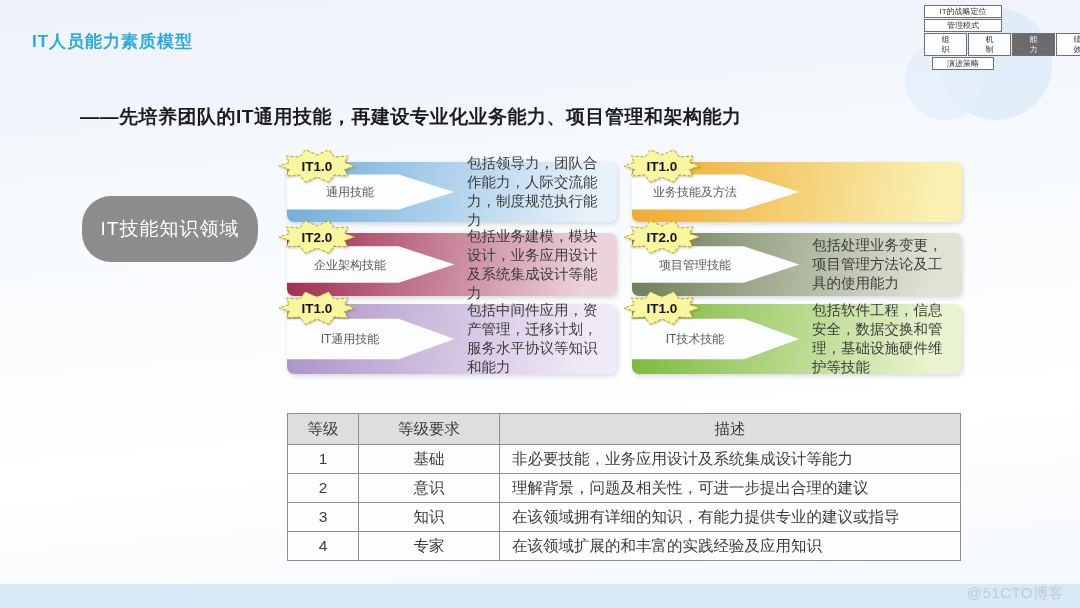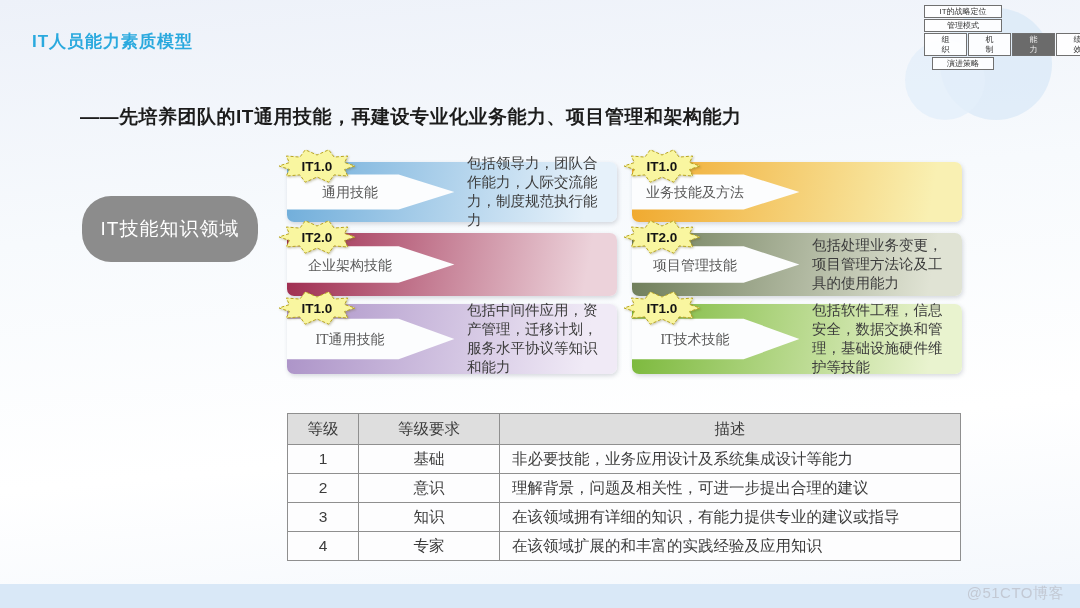--- a/index.html
+++ b/index.html
@@ -22,21 +22,21 @@
   .side-label.skills { top:196px; }
   .side-label.levels { top:443px; }
 
   
   .banner { position:absolute; width:330px; border-radius:7px;
     background:linear-gradient(100deg,var(--c1) 0%,var(--c2) 90%);
     box-shadow:1px 2px 4px rgba(80,90,110,.22); }
   .banner .cut { position:absolute; left:0; top:0; bottom:0; width:180px; background:#fcfdfe;
     clip-path:polygon(0 21%, 62% 21%, 93% 50%, 62% 79%, 0 79%); }
   .banner .skill-label { position:absolute; left:2px; top:50%; transform:translateY(-46%);
-    width:122px; text-align:center; font-size:14px; color:#5a5a5a;font-family:Liberation Serif, serif; }
+    width:122px; text-align:center; font-size:12px; color:#5a5a5a; }
   .banner .desc { position:absolute; left:180px; right:9px; top:50%; transform:translateY(-50%);
     font-size:14.5px; line-height:1.32; color:#3c3c3c; }
   .badge { position:absolute; left:-9px; top:-14px; width:78px; height:36px; }
   .badge svg { position:absolute; left:0; top:0; width:78px; height:36px;
     filter:drop-shadow(1px 1px 1px rgba(100,90,20,.35)); }
   .badge .badge-text { position:absolute; left:0; top:0; width:78px; height:36px;
     display:flex; align-items:center; justify-content:center;
     font-size:13.5px; font-weight:bold; color:#141414; }
 
   
@@ -120,20 +120,21 @@
 
   <div class="banner" style="left: 287px; top: 233px; height: 63px; --c1: #9e2a4e; --c2: #ecd2da;">
     <div class="cut"></div>
     <div class="badge">
       <svg viewBox="0 0 78 36">
           <polygon points="77,18 66.6,21.4 69.7,28 56.1,26.9 50.7,34.2 39,29 27.3,34.2 21.9,26.9 8.3,28 11.4,21.4 1,18 11.4,14.6 8.3,8 21.9,9.1 27.3,1.8 39,7 50.7,1.8 56.1,9.1 69.7,8 66.6,14.6" fill="#f9f6a0" stroke="#b9a622" stroke-width="1" stroke-dasharray="3 2"></polygon>
         </svg>
       <span class="badge-text">IT2.0</span>
     </div>
     <div class="skill-label">企业架构技能</div>
+    <div class="desc">包括业务建模，模块设计，业务应用设计及系统集成设计等能力</div>
   </div>
 
   <div class="banner" style="left: 632px; top: 233px; height: 63px; --c1: #6d7c58; --c2: #e0e3d4;">
     <div class="cut"></div>
     <div class="badge">
       <svg viewBox="0 0 78 36">
           <polygon points="77,18 66.6,21.4 69.7,28 56.1,26.9 50.7,34.2 39,29 27.3,34.2 21.9,26.9 8.3,28 11.4,21.4 1,18 11.4,14.6 8.3,8 21.9,9.1 27.3,1.8 39,7 50.7,1.8 56.1,9.1 69.7,8 66.6,14.6" fill="#f9f6a0" stroke="#b9a622" stroke-width="1" stroke-dasharray="3 2"></polygon>
         </svg>
       <span class="badge-text">IT2.0</span>
     </div>

